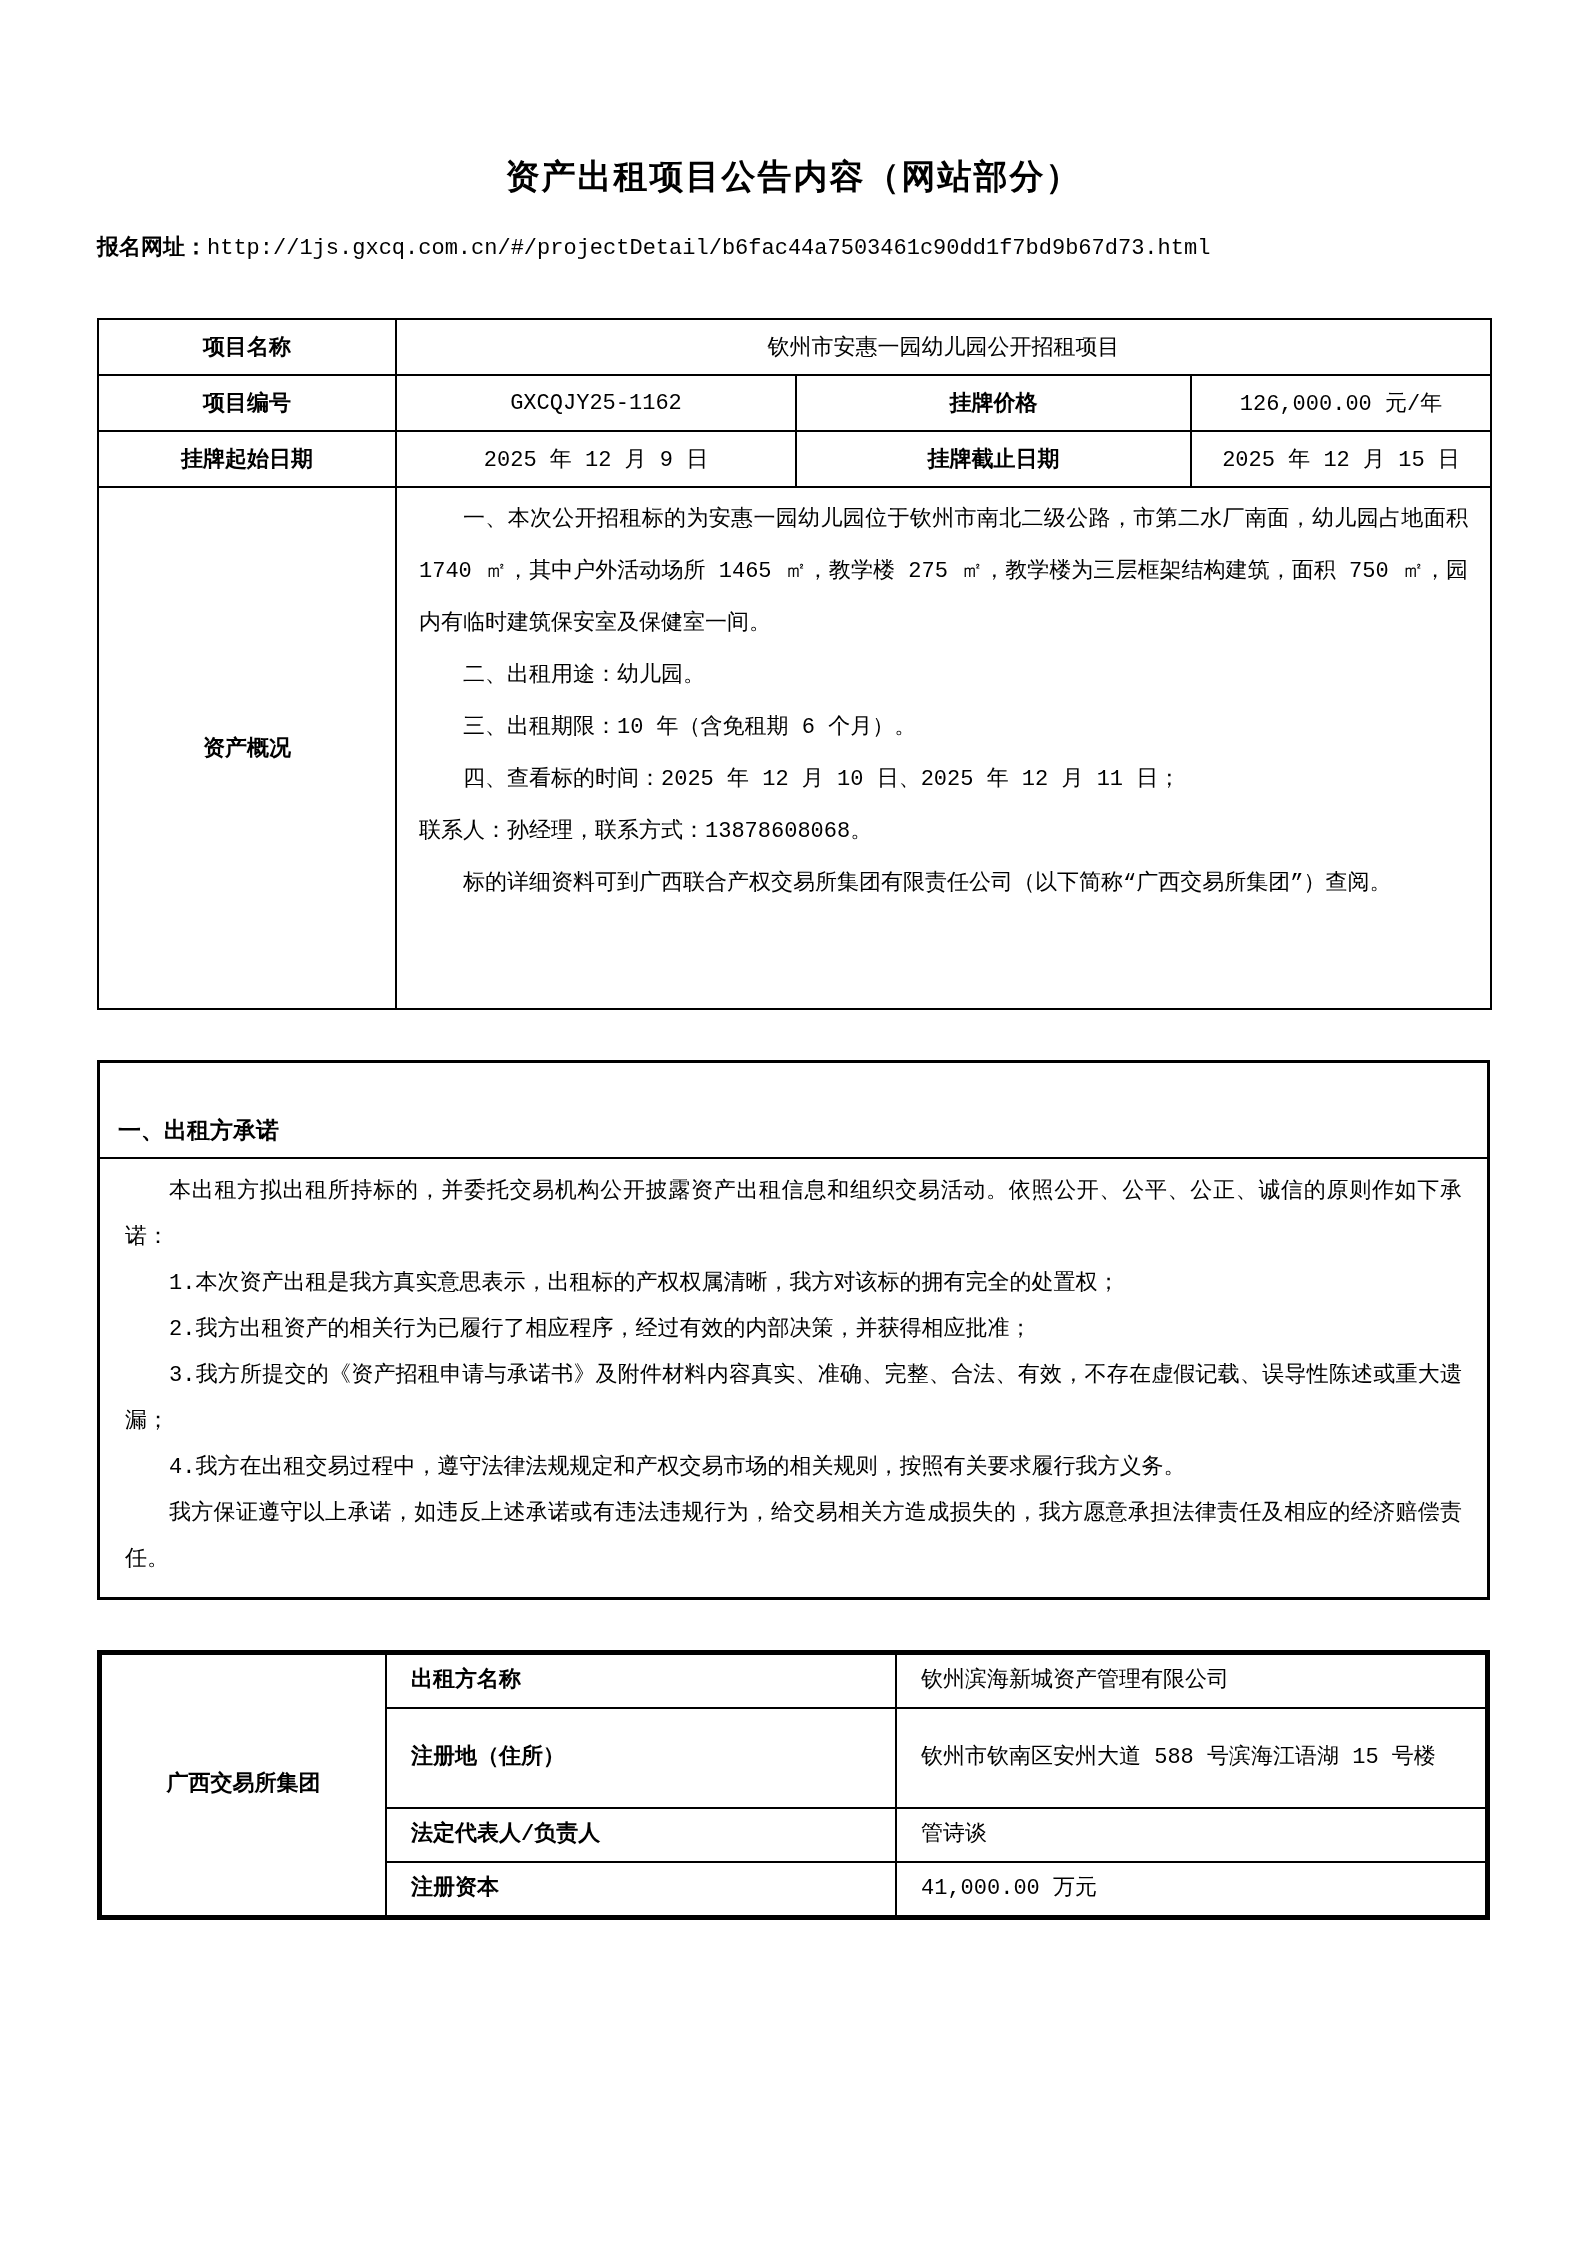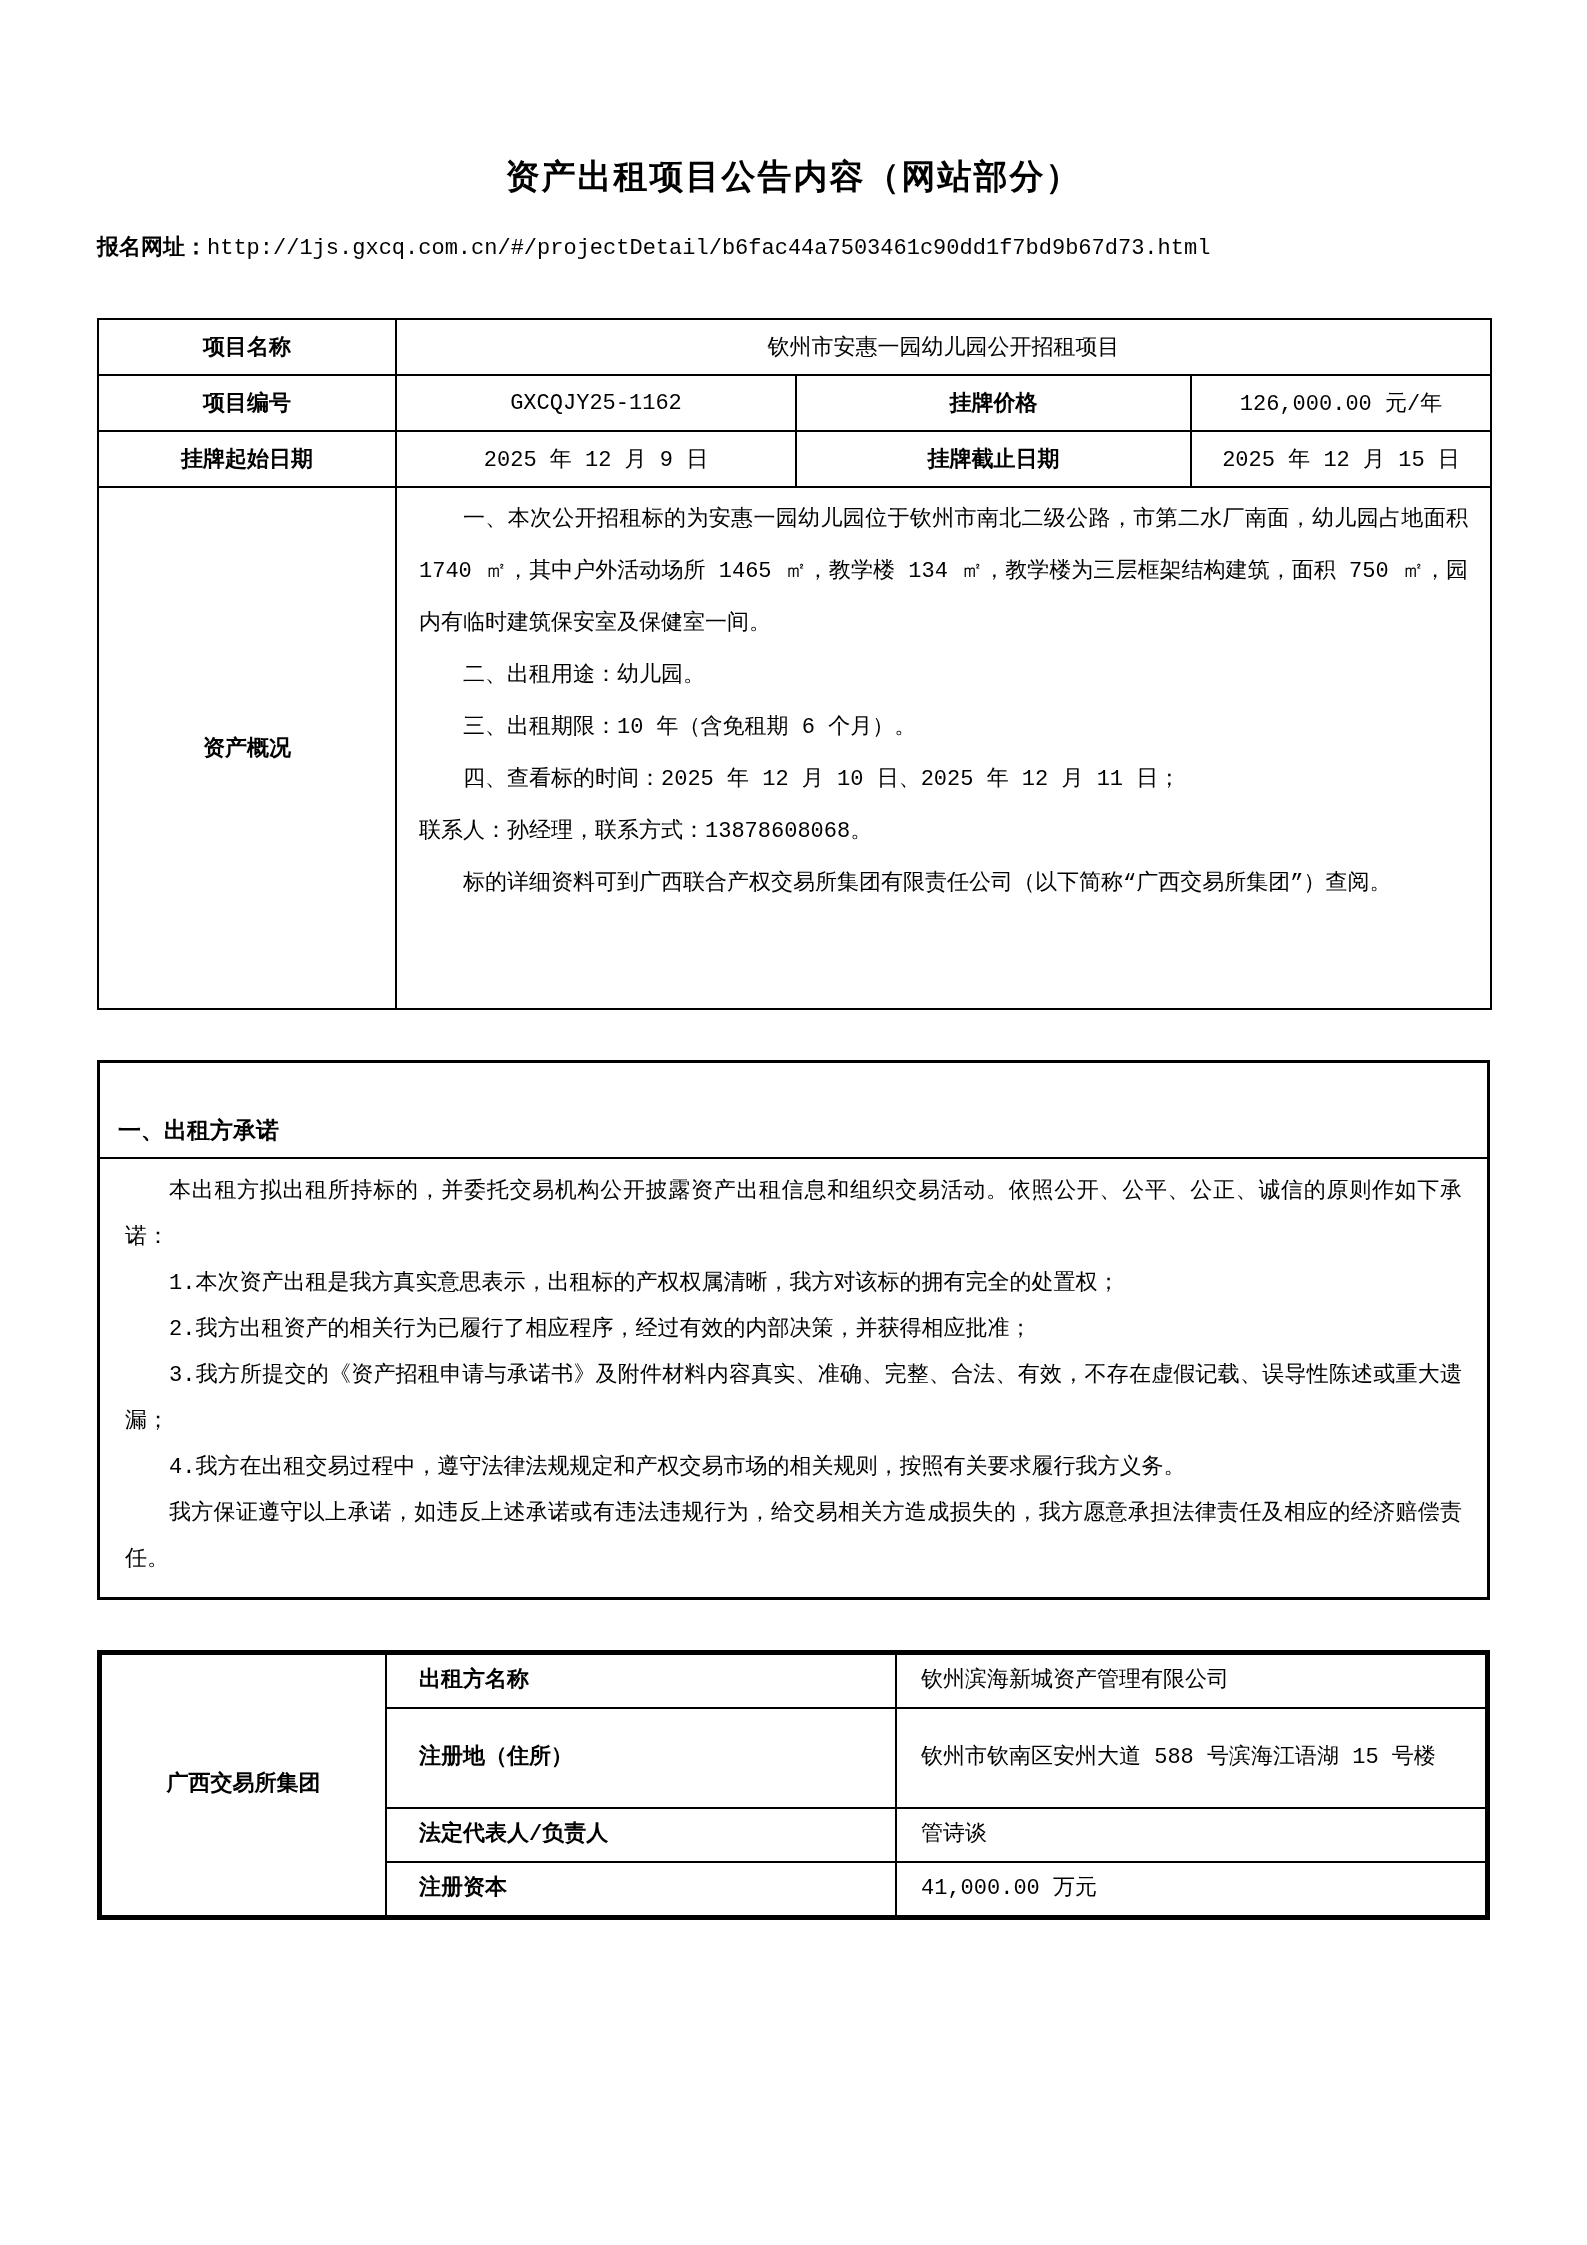--- a/index.html
+++ b/index.html
@@ -51,21 +51,21 @@
   .sec-body { padding: 10px 25px 14px 25px; }
   .sec-body p { line-height: 46px; text-align: justify; text-indent: 2em; }
 
   
   .t2 { width: 100%; }
   .t2 td, .t2 th { line-height: 48px; vertical-align: middle; }
   .t2 th.group {
     font-weight: bold; text-align: center; width: 285px;
   }
   .t2 th.rowlbl {
-    font-weight: bold; text-align: left; padding-left: 32px; width: 510px;
+    font-weight: bold; text-align: left; padding-left: 24px; width: 510px;
   }
   .t2 td.rowval { text-align: left; padding: 2px 24px; }
   .t2 tr.r1 { height: 50px; }
   .t2 tr.r2 { height: 100px; }
   .t2 tr.r3 { height: 54px; }
   .t2 tr.r4 { height: 52px; }
   
   .t2 { border: none; }
 </style>
 </head>
@@ -99,21 +99,21 @@
     </tr>
     <tr class="r">
       <th class="lbl">挂牌起始日期</th>
       <td class="val">2025 年 12 月 9 日</td>
       <th class="lbl">挂牌截止日期</th>
       <td class="val">2025 年 12 月 15 日</td>
     </tr>
     <tr>
       <th class="lbl">资产概况</th>
       <td class="overview-cell" colspan="3">
-        <p class="indent">一、本次公开招租标的为安惠一园幼儿园位于钦州市南北二级公路，市第二水厂南面，幼儿园占地面积 1740 ㎡，其中户外活动场所 1465 ㎡，教学楼 134 ㎡，教学楼为三层框架结构建筑，面积 750 ㎡，园内有临时建筑保安室及保健室一间。</p>
+        <p class="indent">一、本次公开招租标的为安惠一园幼儿园位于钦州市南北二级公路，市第二水厂南面，幼儿园占地面积 1740 ㎡，其中户外活动场所 1465 ㎡，教学楼 275 ㎡，教学楼为三层框架结构建筑，面积 750 ㎡，园内有临时建筑保安室及保健室一间。</p>
         <p class="indent">二、出租用途：幼儿园。</p>
         <p class="indent">三、出租期限：10 年（含免租期 6 个月）。</p>
         <p class="indent">四、查看标的时间：2025 年 12 月 10 日、2025 年 12 月 11 日；</p>
         <p class="no-indent">联系人：孙经理，联系方式：13878608068。</p>
         <p class="indent">标的详细资料可到广西联合产权交易所集团有限责任公司（以下简称“广西交易所集团”）查阅。</p>
       </td>
     </tr>
   </tbody>
     </table>
 

